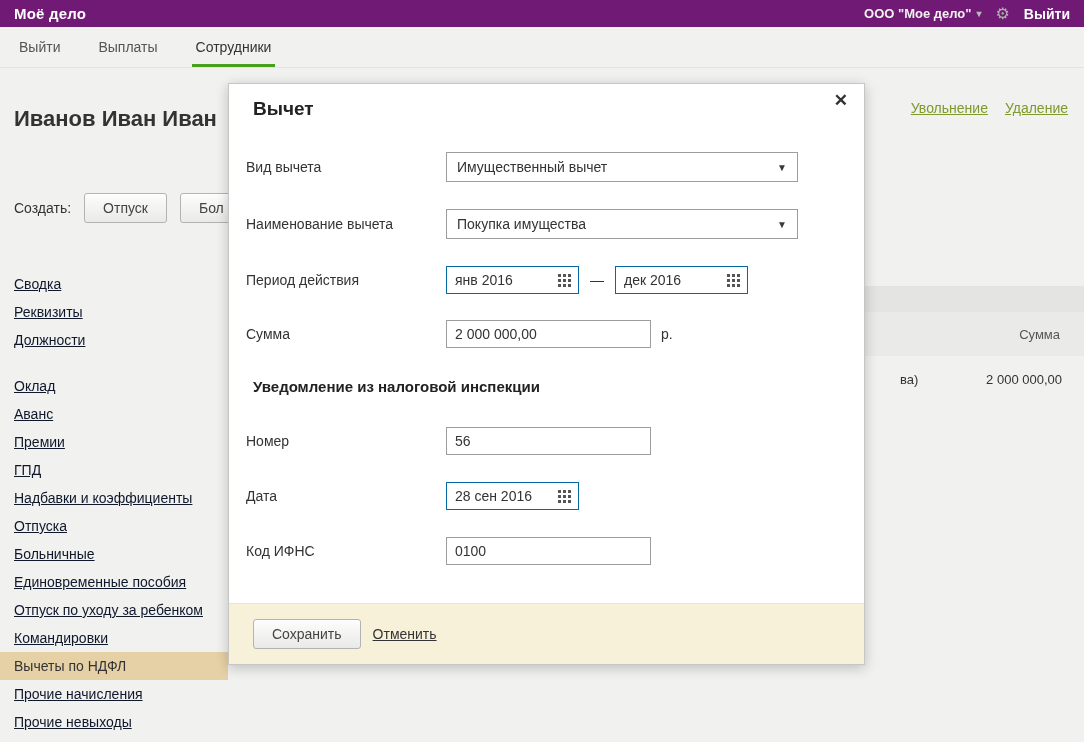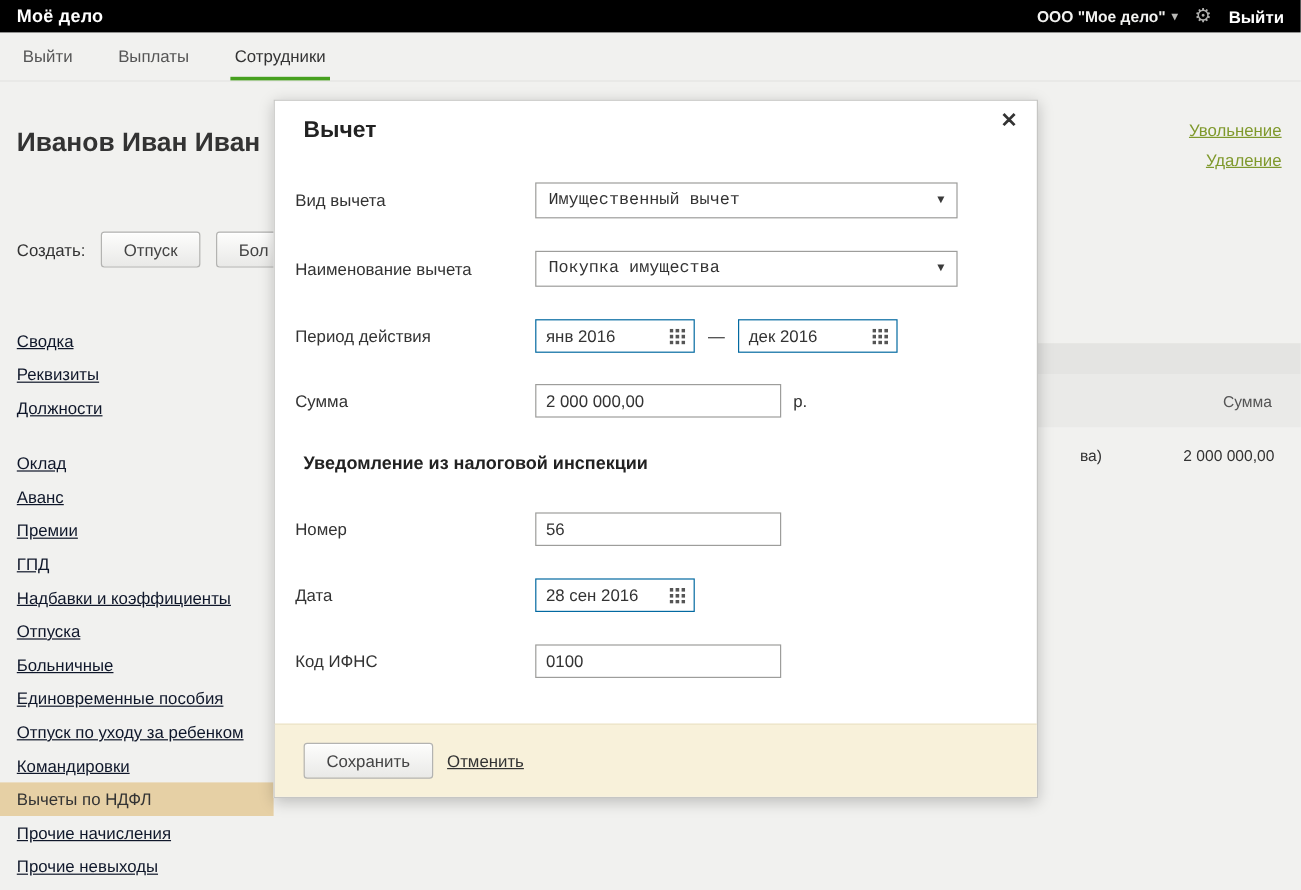--- a/index.html
+++ b/index.html
@@ -7,21 +7,21 @@
   body {
     font-family:"Liberation Sans", sans-serif;
     background:#f1f1ef;
     position:relative;
     overflow:hidden;
     color:#333;
   }
   
   .topbar {
     position:absolute; left:0; top:0; width:1084px; height:27px;
-    background:#000000; display:flex; align-items:center; padding:0 14px;
+    background:#701a75; display:flex; align-items:center; padding:0 14px;
   }
   .logo { color:#fff; font-weight:bold; font-size:15px; letter-spacing:.2px; }
   .topbar-right { margin-left:auto; display:flex; align-items:center; gap:14px; }
   .company { color:#f2f2f0; font-weight:bold; font-size:13px; cursor:pointer; display:flex; align-items:center; gap:5px; }
   .caret { color:#b8b8b6; font-size:10px; }
   .gear { color:#b0b0ae; font-size:16px; line-height:16px; cursor:pointer; }
   .logout { color:#fff; font-weight:bold; font-size:14px; text-decoration:none; cursor:pointer; }
   
   .tabbar {
     position:absolute; left:0; top:27px; width:1084px; height:41px;
@@ -29,21 +29,21 @@
     border-bottom:1px solid #e3e3e1; font-size:14px; color:#555;
   }
   .tab { display:flex; align-items:center; position:relative; cursor:pointer; padding:0 2px; }
   .tab.active { color:#333; }
   .tab.active::after {
     content:""; position:absolute; left:-2px; right:-2px; bottom:0; height:3px;
     background:#46a01e;
   }
   
   .page-title { position:absolute; left:14px; top:106px; font-size:22px; font-weight:bold; color:#333; white-space:nowrap; }
-  .top-actions { position:absolute; right:16px; top:100px; display:flex; flex-direction:column; align-items:flex-end; gap:9px; font-size:14px; }
+  .top-actions { position:absolute; right:16px; top:100px; display:flex; flex-direction:row; align-items:center; gap:17px; font-size:14px; }
   a.glink { color:#7f992c; text-decoration:underline; cursor:pointer; }
   .create-row { position:absolute; left:14px; top:193px; display:flex; align-items:center; gap:13px; font-size:14px; color:#333; }
   .btn {
     display:inline-block; padding:6px 18px; font-size:14px; color:#444;
     background:linear-gradient(#fdfdfc,#e9e9e7); border:1px solid #b3b3b1; border-radius:3px;
     box-shadow:inset 0 1px 0 #fff; cursor:pointer; font-family:inherit;
   }
   
   .sidebar { position:absolute; left:0; top:270px; width:228px; font-size:14px; }
   .side-item { display:block; padding:4px 14px; line-height:20px; color:#0f172a; text-decoration:underline; cursor:pointer; white-space:nowrap; }
@@ -61,21 +61,21 @@
     position:absolute; left:228px; top:83px; width:637px; height:582px;
     background:#fff; border:1px solid #c6c6c4; box-shadow:0 3px 12px rgba(0,0,0,.22); z-index:10;
   }
   .modal-title { position:absolute; left:24px; top:14px; font-size:19px; font-weight:bold; color:#222; }
   .modal-close { position:absolute; right:16px; top:8px; font-size:17px; font-weight:bold; color:#333; cursor:pointer; line-height:17px; }
   .mrow { position:absolute; left:17px; right:24px; height:30px; display:flex; align-items:center; }
   .mrow .lbl { width:200px; font-size:14px; color:#333; flex:none; }
   .sel {
     width:352px; height:30px; border:1px solid #9d9d9b; background:#fff;
     display:flex; align-items:center; justify-content:space-between;
-    padding:8px 10px; font-size:14px; color:#333; cursor:pointer;font-family:Liberation Mono, monospace;
+    padding:8px 10px; font-size:14px; color:#333; cursor:pointer;
   }
   .sel .arr { color:#3a3a3a; font-size:10px; }
   .datefield {
     width:133px; height:28px; border:1px solid #0369a1; background:#fff;
     display:flex; align-items:center; justify-content:space-between;
     padding:0 7px 0 8px; font-size:14px; color:#333;
   }
   .cal { display:inline-flex; cursor:pointer; }
   .dash { margin:0 11px; color:#333; font-size:14px; }
   .ti {

